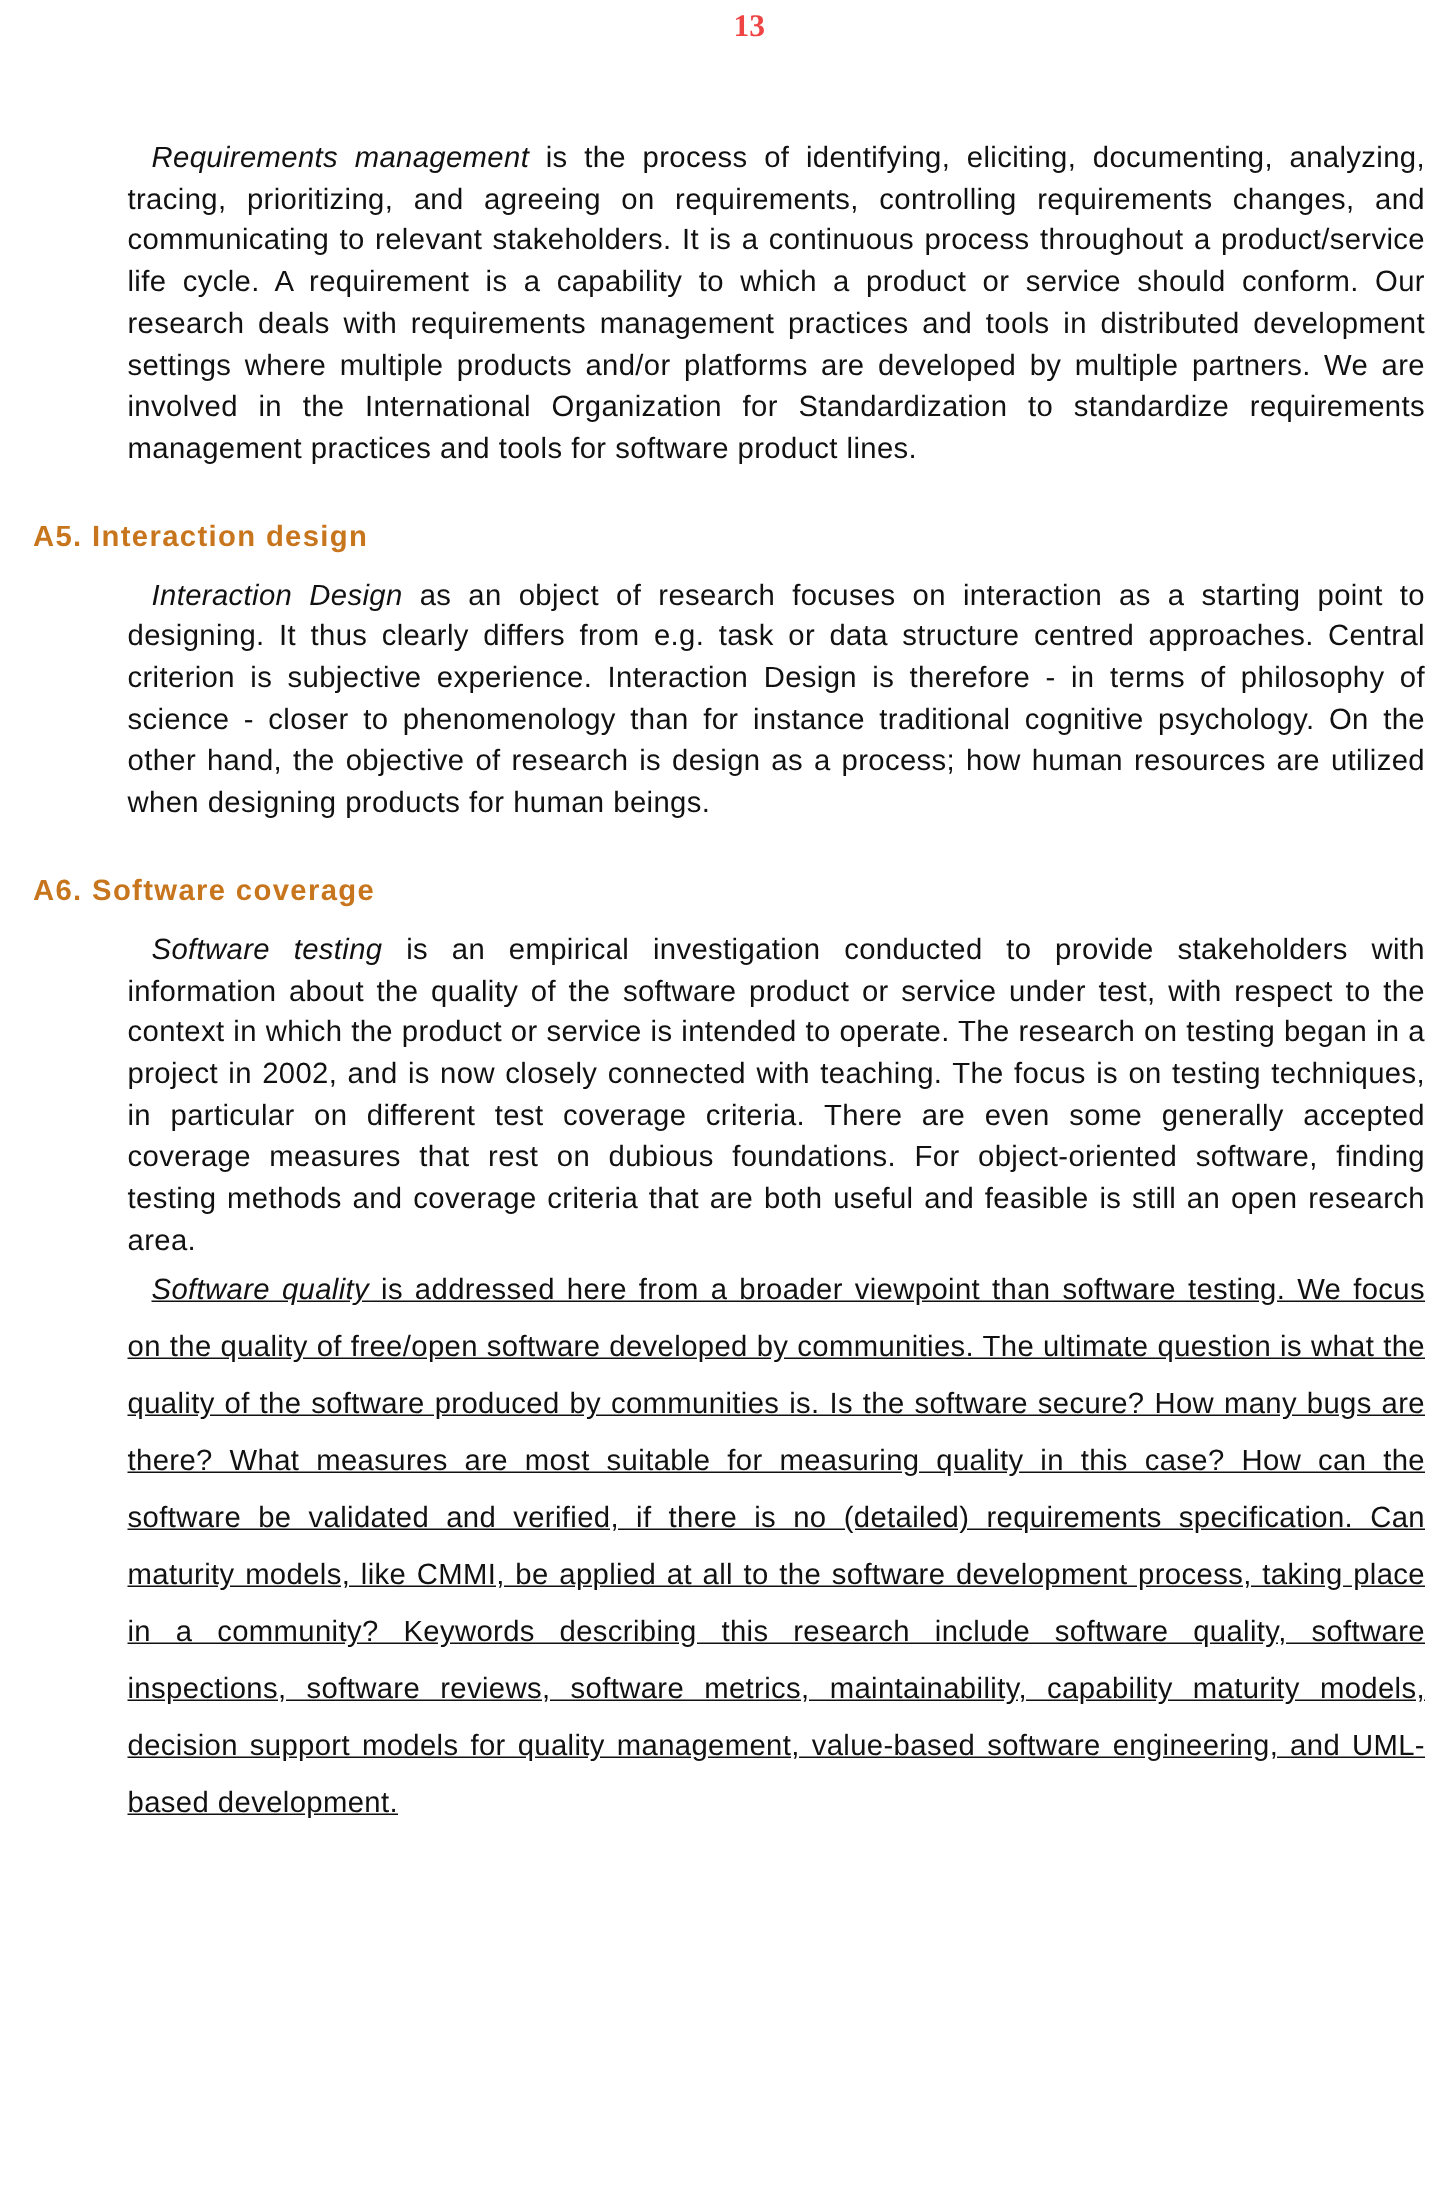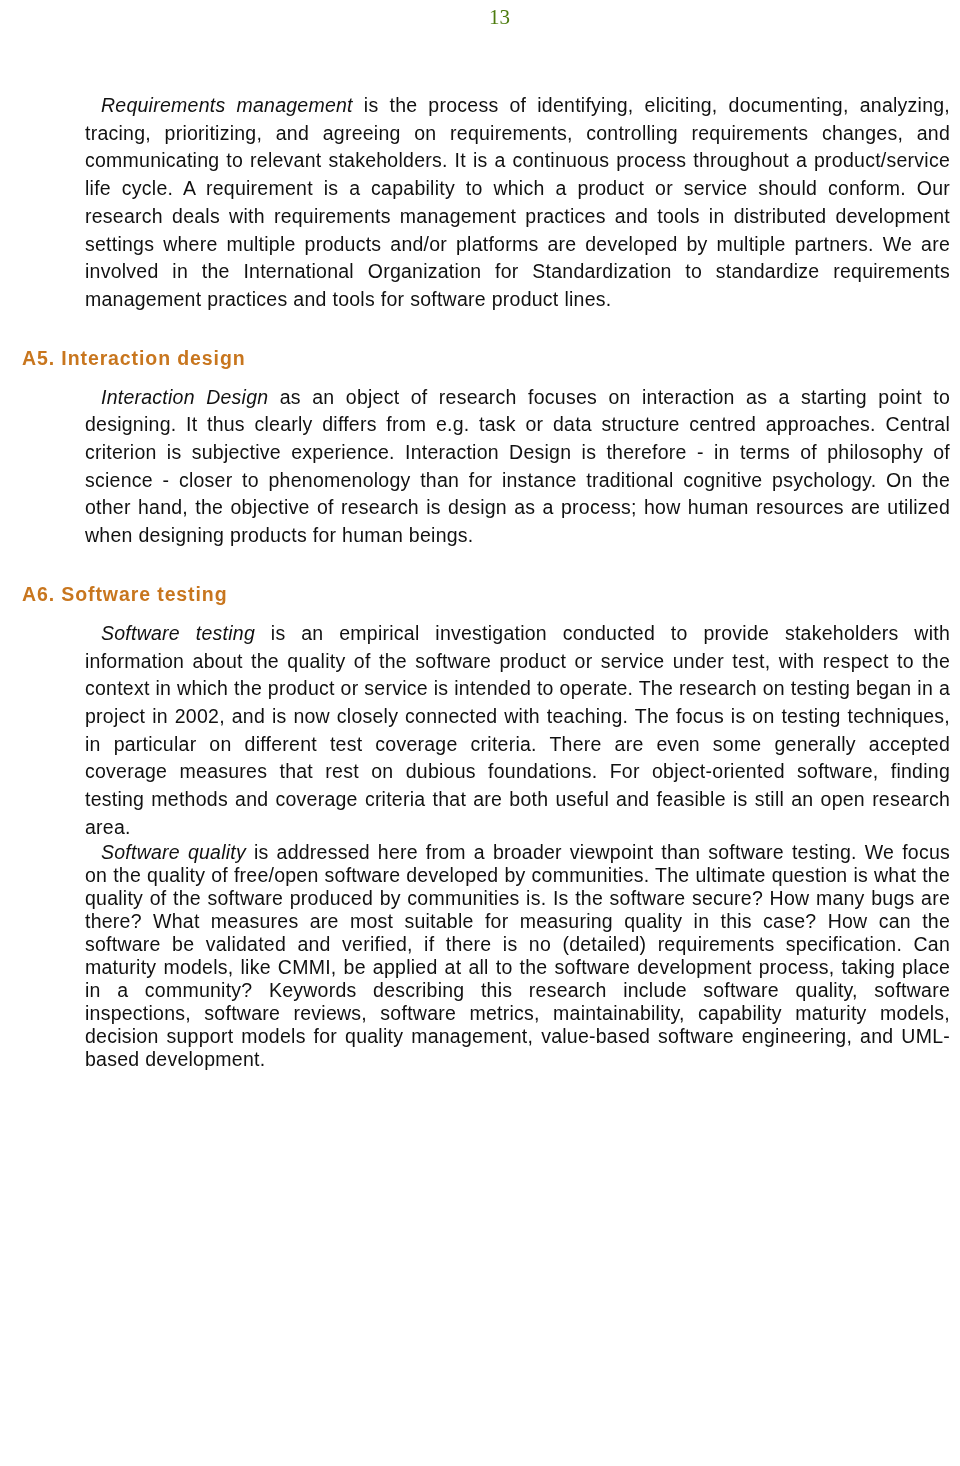--- a/index.html
+++ b/index.html
@@ -24,21 +24,22 @@
   
   .page-number {
     position: absolute;
     top: 4px;
     left: 0;
     width: 510px;
     text-align: right;
     font-family: "Liberation Serif", serif;
     font-size: 21px;
     line-height: 26px;
-    color: #4d7c0f;
+    color: #ef4444;
+    font-weight: bold;
   }
   
   .content {
     position: absolute;
     top: 92px;
     left: 10px;
     width: 940px;
   }
   
   .section-heading {
@@ -71,36 +72,37 @@
     -webkit-hyphens: none;
     hyphens: none;
   }
   .para em {
     font-style: italic;
     margin-left: 16px;
   }
 
   
   .para.dense {
-    line-height: 23px;
+    line-height: 38px;
+    text-decoration: underline;
   }
 </style>
 </head>
 <body>
 
 <div class="page">
 
   <div class="page-number">13</div>
 
   <div class="content">
 
     <p class="para"><em>Requirements management</em><span> is the process of identifying, eliciting, documenting, analyzing, tracing, prioritizing, and agreeing on requirements, controlling requirements changes, and communicating to relevant stakeholders. It is a continuous process throughout a product/service life cycle. A requirement is a capability to which a product or service should conform. Our research deals with requirements management practices and tools in distributed development settings where multiple products and/or platforms are developed by multiple partners. We are involved in the International Organization for Standardization to standardize requirements management practices and tools for software product lines.</span></p>
 
     <h2 class="section-heading heading-gap-before">A5. Interaction design</h2>
     <p class="para heading-gap-after"><em>Interaction Design</em><span> as an object of research focuses on interaction as a starting point to designing. It thus clearly differs from e.g. task or data structure centred approaches. Central criterion is subjective experience. Interaction Design is therefore - in terms of philosophy of science - closer to phenomenology than for instance traditional cognitive psychology. On the other hand, the objective of research is design as a process; how human resources are utilized when designing products for human beings.</span></p>
 
-    <h2 class="section-heading heading-gap-before">A6. Software testing</h2>
+    <h2 class="section-heading heading-gap-before">A6. Software coverage</h2>
     <p class="para heading-gap-after"><em>Software testing</em><span> is an empirical investigation conducted to provide stakeholders with information about the quality of the software product or service under test, with respect to the context in which the product or service is intended to operate. The research on testing began in a project in 2002, and is now closely connected with teaching. The focus is on testing techniques, in particular on different test coverage criteria. There are even some generally accepted coverage measures that rest on dubious foundations. For object-oriented software, finding testing methods and coverage criteria that are both useful and feasible is still an open research area.</span></p>
 
     <p class="para dense heading-gap-after"><em>Software quality</em><span> is addressed here from a broader viewpoint than software testing. We focus on the quality of free/open software developed by communities. The ultimate question is what the quality of the software produced by communities is. Is the software secure? How many bugs are there? What measures are most suitable for measuring quality in this case? How can the software be validated and verified, if there is no (detailed) requirements specification. Can maturity models, like CMMI, be applied at all to the software development process, taking place in a community? Keywords describing this research include software quality, software inspections, software reviews, software metrics, maintainability, capability maturity models, decision support models for quality management, value-based software engineering, and UML-based development.</span></p>
 
   </div>
 </div>
 
 </body></html>

